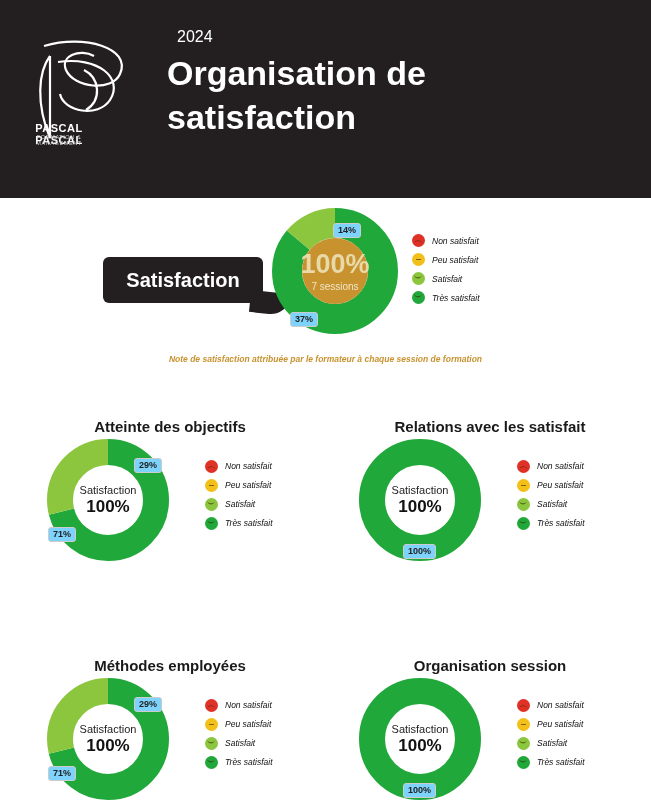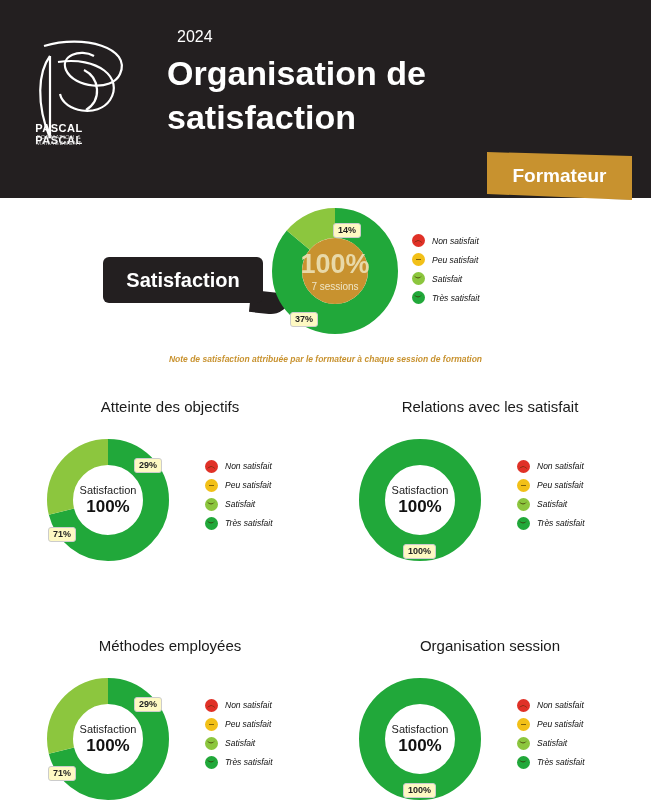--- a/index.html
+++ b/index.html
@@ -62,40 +62,40 @@
     position:absolute;left:272px;top:208px;width:126px;height:126px;
   }
   .donut-center-big{
     position:absolute;left:0;top:0;width:126px;height:126px;
     display:flex;flex-direction:column;align-items:center;justify-content:center;
     pointer-events:none;
   }
   .donut-center-big .pct{color:#e8d9a8;font-size:27px;font-weight:bold;line-height:1;}
   .donut-center-big .sess{color:#efe6c8;font-size:10px;margin-top:3px;}
   .badge{
-    position:absolute;background:#fef9c3;border:1px solid #cccccc;border-radius:3px;
+    position:absolute;background:#7dd3fc;border:1px solid #cccccc;border-radius:3px;
     font-size:9px;font-weight:bold;color:#222;padding:1px 4px;line-height:11px;
   }
   .legend{position:absolute;}
   .legend-row{display:flex;align-items:center;height:17px;margin-bottom:2px;}
   .legend-row .dot{
     width:13px;height:13px;border-radius:50%;margin-right:7px;position:relative;flex:0 0 auto;
   }
   .legend-row .dot .face{
     position:absolute;left:0;top:0;width:13px;height:13px;
     font-size:9px;line-height:13px;text-align:center;color:#3b2a00;
   }
   .legend-row .lbl{font-size:8.5px;font-style:italic;color:#111;}
   .caption{
     position:absolute;left:0;top:354px;width:651px;text-align:center;
     color:#c8922f;font-size:8.5px;font-weight:bold;font-style:italic;
   }
   
   .section-title{
-    position:absolute;font-size:15px;font-weight:normal;color:#1a1a1a;text-align:center;
+    position:absolute;font-size:15px;font-weight:bold;color:#1a1a1a;text-align:center;margin-top:20px;
   }
   .mini-donut{position:absolute;width:124px;height:124px;}
   .donut-center-mini{
     position:absolute;left:0;top:0;width:124px;height:124px;
     display:flex;flex-direction:column;align-items:center;justify-content:center;
   }
   .donut-center-mini .t1{font-size:11px;color:#222;}
   .donut-center-mini .t2{font-size:17px;font-weight:bold;color:#111;margin-top:1px;}
   .mini-legend .legend-row{height:16px;margin-bottom:3px;}
 </style>
@@ -111,21 +111,20 @@
         <path d="M36 30 L36 112"></path>
         <path d="M36 30 C24 46, 22 78, 36 112"></path>
         <path d="M70 44 C86 52, 88 74, 72 84"></path>
       </g>
     </svg>
   </div>
   <div class="logo-name">PASCAL PASCAL</div>
   <div class="logo-sub">FORMATION &amp; MANAGEMENT</div>
   <div class="year">2024</div>
   <div class="title">Organisation de satisfaction</div>
-  <div class="ribbon">Formateur</div>
 </div>
 
 <div class="pill-tail"></div>
 <div class="satisfaction-pill">
   <span>Satisfaction</span>
 </div>
 
 <div class="big-donut">
   <svg width="126" height="126" viewBox="0 0 126 126">
 

